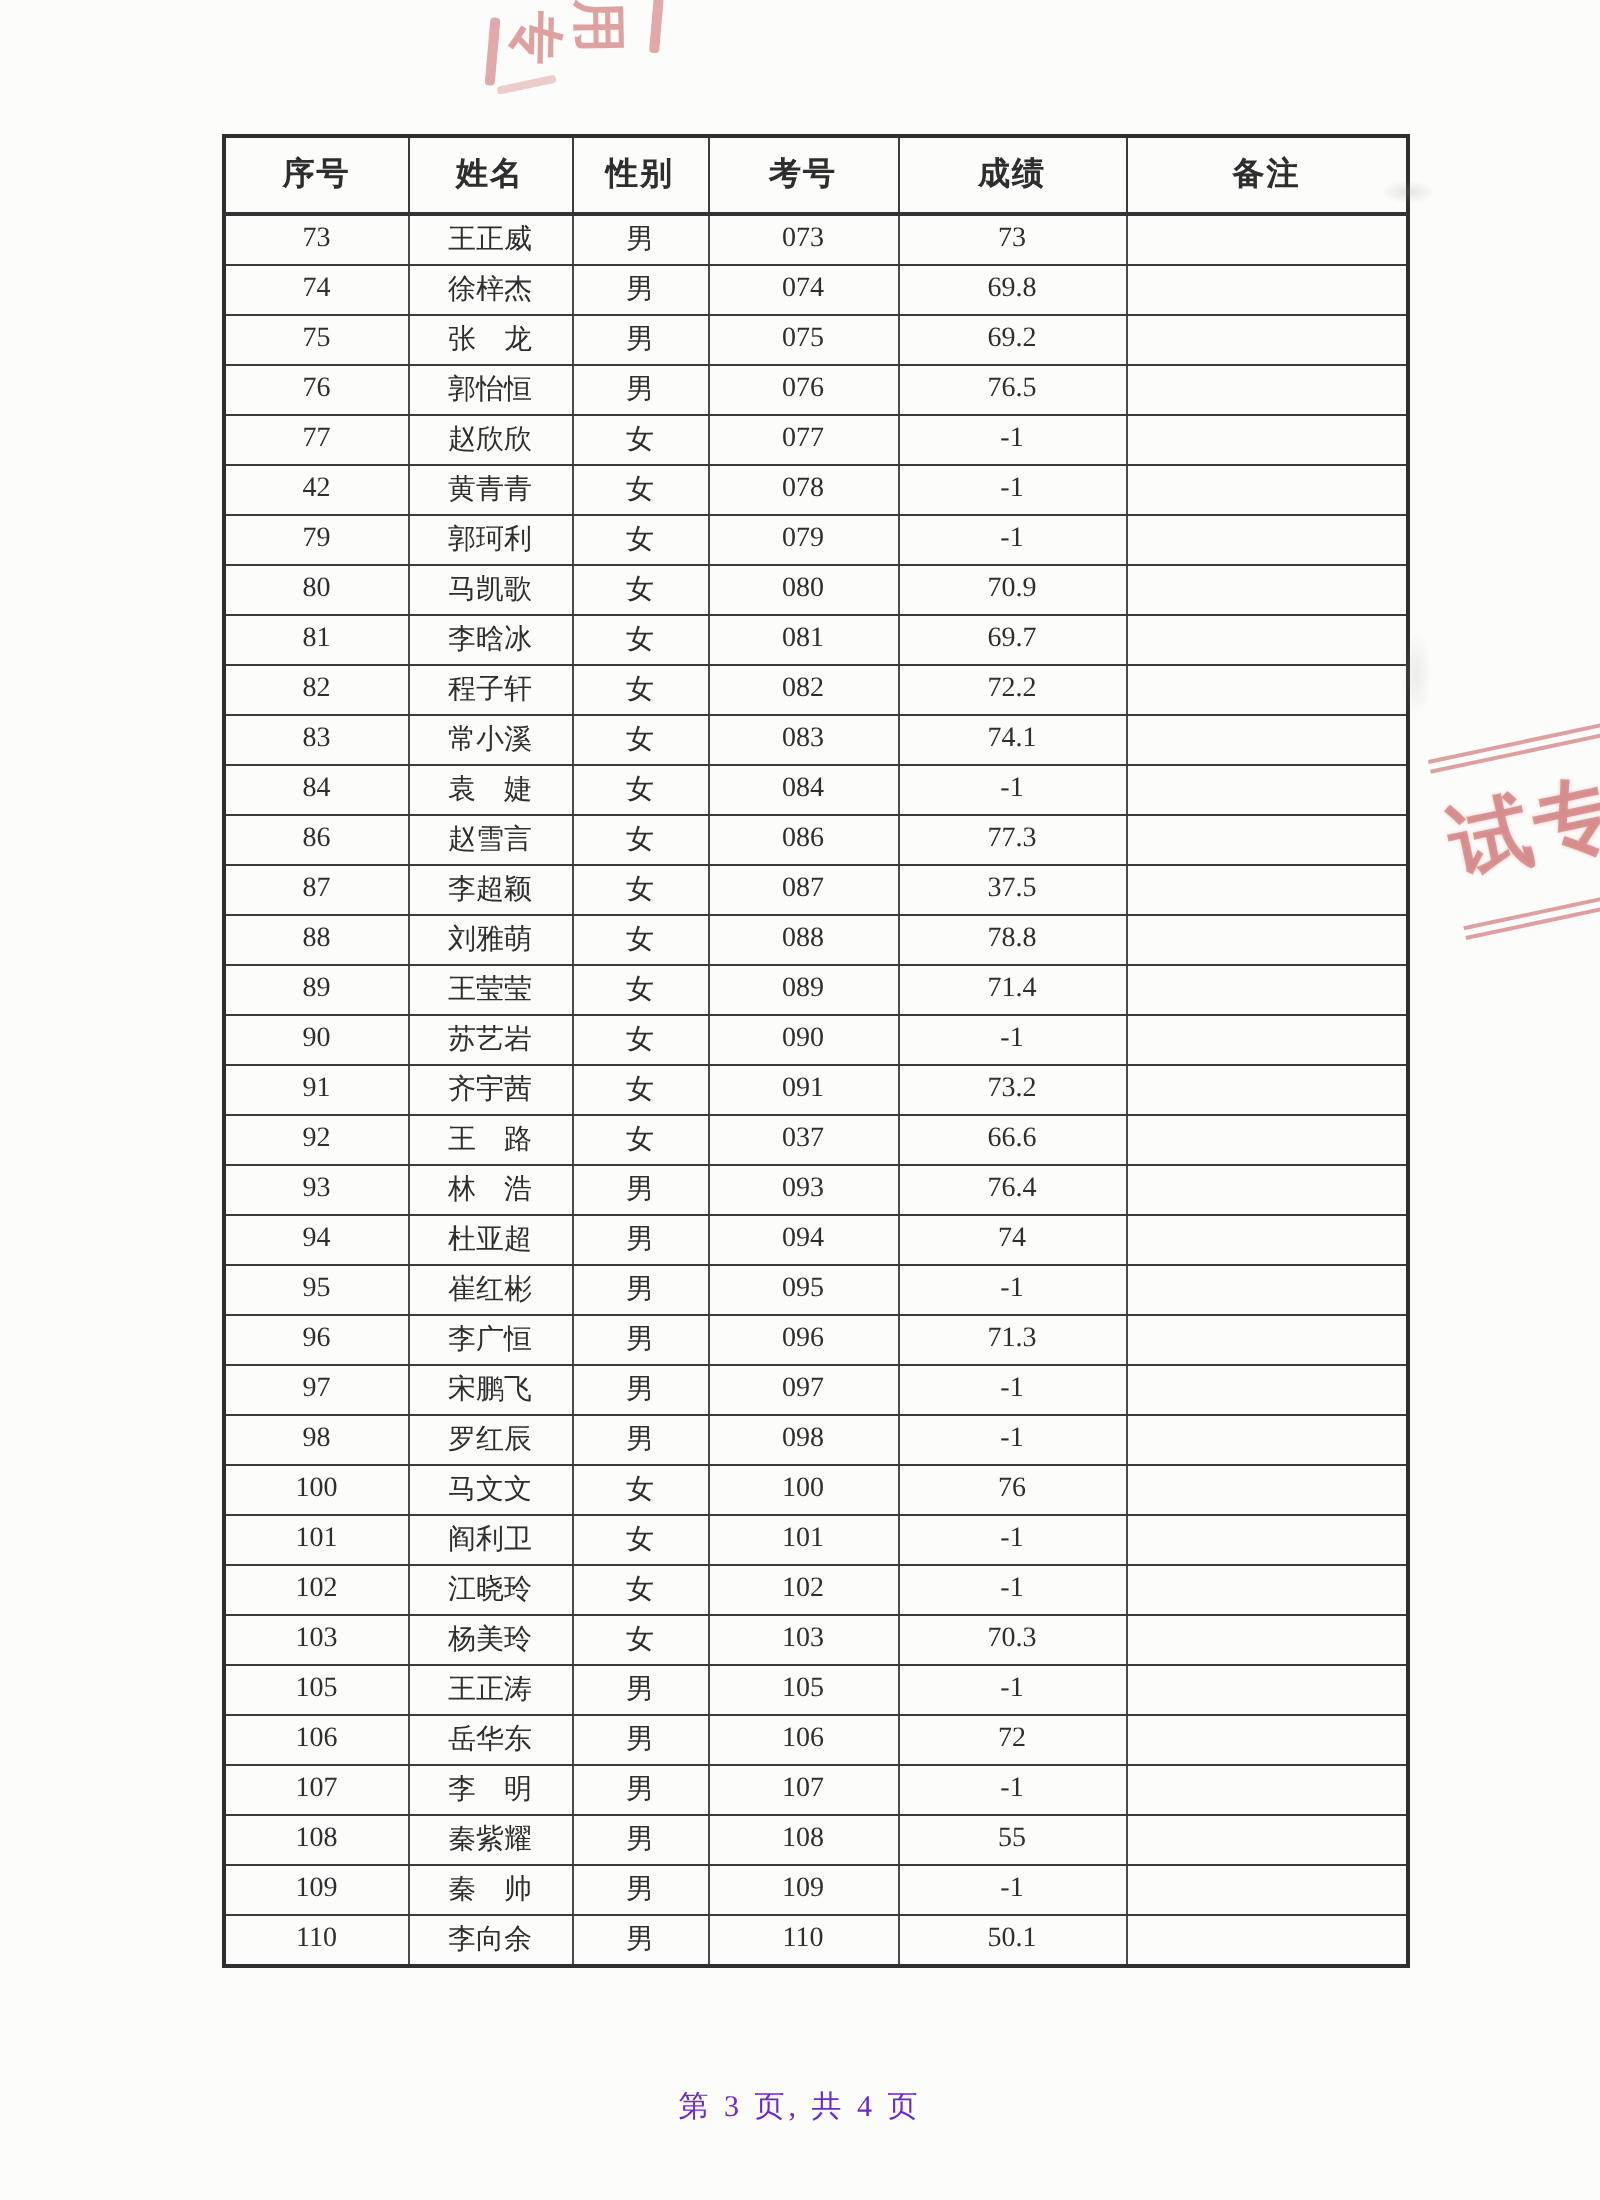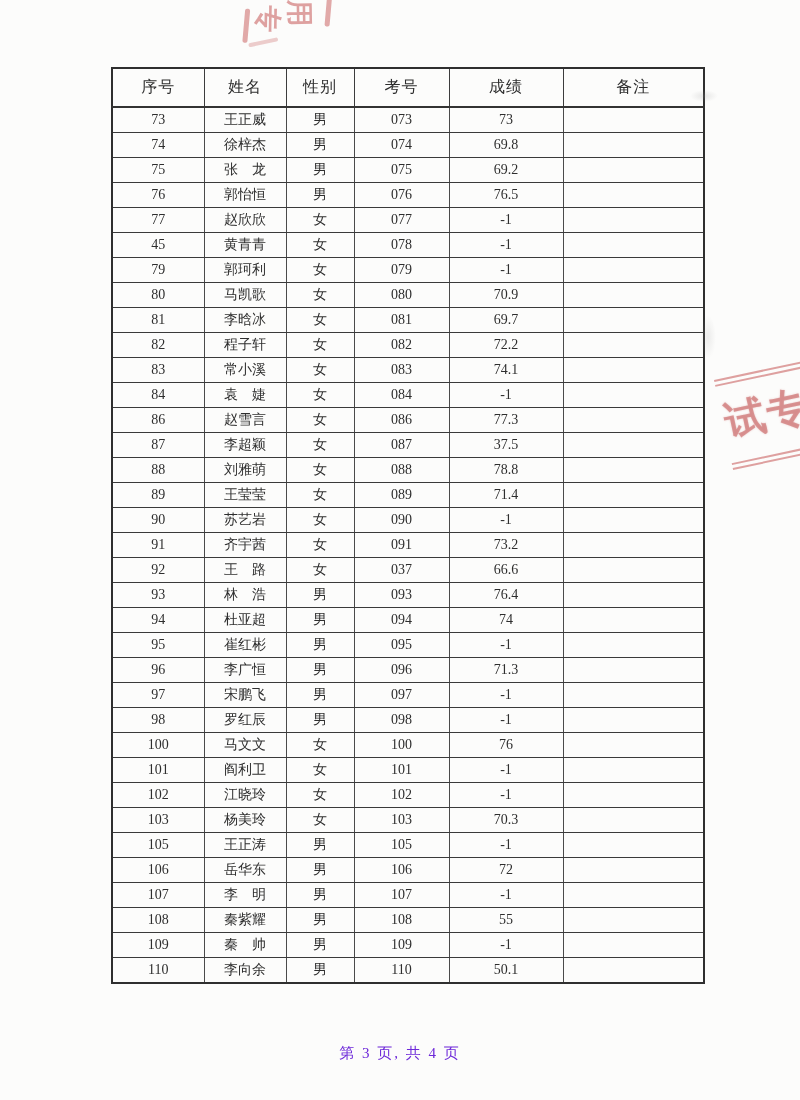--- a/index.html
+++ b/index.html
@@ -22,21 +22,21 @@
   }
   .doc-table col:nth-child(1){width:92px;}
   .doc-table col:nth-child(2){width:82px;}
   .doc-table col:nth-child(3){width:68px;}
   .doc-table col:nth-child(4){width:95px;}
   .doc-table col:nth-child(5){width:114px;}
   .doc-table col:nth-child(6){width:141px;}
   .doc-table th{
     height:35px;
     font-size:16px;
-    font-weight:400;
+    font-weight:700;
     letter-spacing:1px;
     border:1px solid #3c3c3c;
     border-bottom:2px solid #333;
     text-align:center;
     vertical-align:middle;
     margin-left:18px;
   }
   .doc-table td{
     height:22px;
     font-size:14px;
@@ -182,21 +182,21 @@
       </tr>
       <tr>
         <td>77</td>
         <td>赵欣欣</td>
         <td>女</td>
         <td>077</td>
         <td>-1</td>
         <td></td>
       </tr>
       <tr>
-        <td>45</td>
+        <td>42</td>
         <td>黄青青</td>
         <td>女</td>
         <td>078</td>
         <td>-1</td>
         <td></td>
       </tr>
       <tr>
         <td>79</td>
         <td>郭珂利</td>
         <td>女</td>

